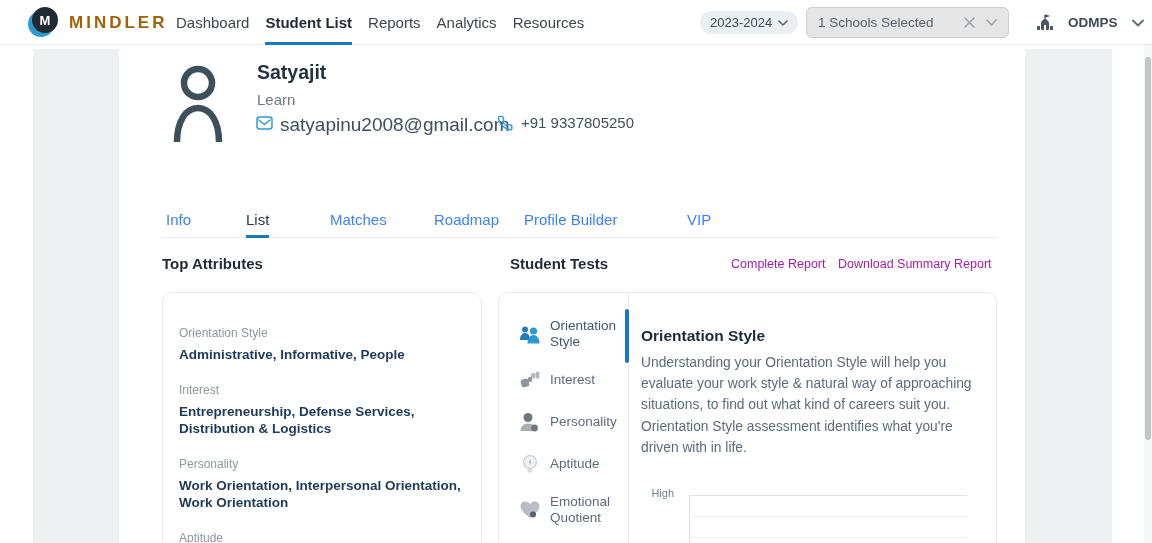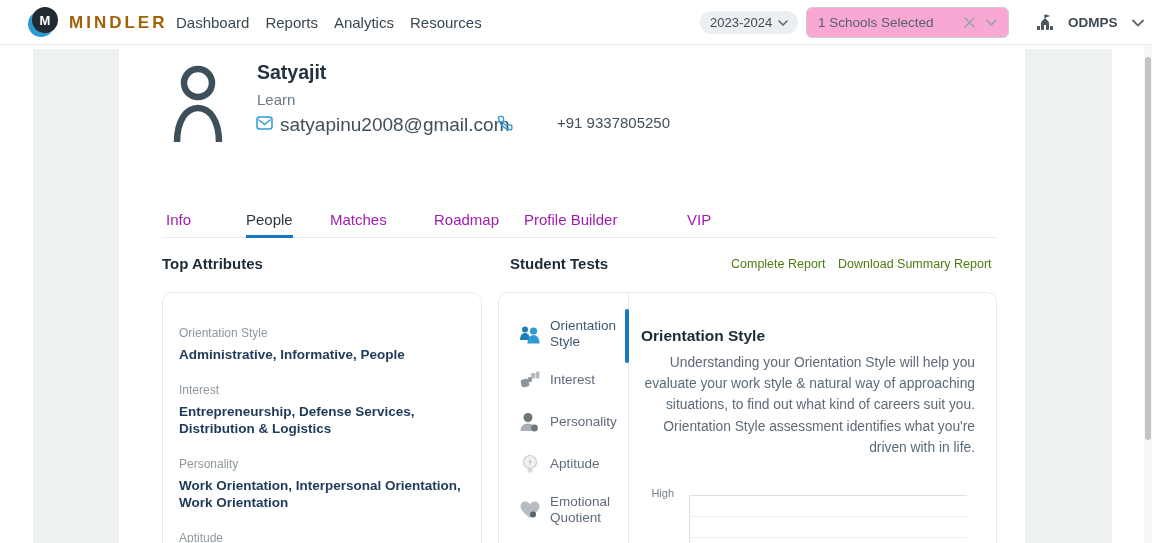--- a/index.html
+++ b/index.html
@@ -22,73 +22,73 @@
                display:flex; align-items:center; justify-content:center; color:#fff; font-size:13px; font-weight:700; }
   .brand-text { color:#a16207; font-size:17px; font-weight:700; letter-spacing:3px; }
 
   .nav { position:absolute; left:176px; top:0; height:45px; display:flex; gap:16px; }
   .nav-item { display:flex; align-items:center; height:45px; font-size:15px; color:#3A4750; cursor:pointer;
               border-bottom:3px solid transparent; padding-top:2px; }
   .nav-item.active { color:#1F2A33; font-weight:700; border-bottom:3px solid #1779C2; }
 
   .year-pill { position:absolute; left:700px; top:11px; height:23px; border-radius:12px; background:#EBEFF1;
                display:flex; align-items:center; gap:6px; padding:0 10px; font-size:13px; color:#3E4C59; cursor:pointer; }
-  .schools-select { position:absolute; left:806px; top:7px; width:203px; height:31px; background:#f9a8d4;
+  .schools-select { position:absolute; left:806px; top:7px; width:203px; height:31px; background:#e5e5e5;
                     border:1px solid #C9CED3; border-radius:6px; display:flex; align-items:center;
                     padding:0 11px; cursor:pointer; }
   .schools-text { flex:1; font-size:13.5px; color:#57626D; }
   .icon-btn { display:flex; align-items:center; }
   .account { position:absolute; left:1036px; top:0; height:45px; display:flex; align-items:center; gap:14px; cursor:pointer; }
   .account-label { font-size:13.5px; font-weight:700; color:#3E4A55; }
 
   
   .sb-track { position:absolute; right:0; top:0; width:8px; height:543px; background:#F5F6F7; }
   .sb-thumb { position:absolute; right:1px; top:57px; width:6px; height:383px; background:#C1C5C8; border-radius:3px; }
 
   
   .avatar { position:absolute; left:172px; top:62px; }
   .p-name { position:absolute; left:257px; top:61px; font-size:19.5px; font-weight:700; color:#223240; }
   .p-plan { position:absolute; left:257px; top:91px; font-size:15px; color:#6B7883; }
   .c-mail-ic { position:absolute; left:256px; top:116px; }
   .p-email { position:absolute; left:280px; top:114px; font-size:19px; color:#3F4F5C; }
   .c-ph-ic { position:absolute; left:497px; top:115px; }
-  .p-phone { position:absolute; left:521px; top:114px; font-size:15px; color:#3F4F5C;margin-left:36px; }
+  .p-phone { position:absolute; left:521px; top:114px; font-size:15px; color:#3F4F5C; }
 
   
   .tabs-border { position:absolute; left:162px; top:237px; width:835px; height:1px; background:#E9ECEE; }
-  .tab { position:absolute; top:205px; height:33px; line-height:30px; font-size:15px; color:#a21caf; cursor:pointer; }
+  .tab { position:absolute; top:205px; height:33px; line-height:30px; font-size:15px; color:#3b82f6; cursor:pointer; }
   .tab.active { color:#2B3842; font-weight:500; border-bottom:3px solid #1779C2; }
   .tab-info{left:166px} .tab-tests{left:246px} .tab-matches{left:330px}
   .tab-roadmap{left:434px} .tab-profile-builder{left:524px} .tab-vip{left:687px}
 
   
   .sec-title { position:absolute; top:255px; font-size:15px; font-weight:700; color:#1E2B36; }
   .sec-attr{left:162px} .sec-tests{left:510px}
-  .report-link { position:absolute; top:257px; font-size:12.5px; font-weight:500; color:#4d7c0f; cursor:pointer; }
+  .report-link { position:absolute; top:257px; font-size:12.5px; font-weight:500; color:#a21caf; cursor:pointer; }
   .link-complete{left:731px} .link-download{left:838px}
 
   
   .card { position:absolute; background:#fff; border:1px solid #E8EBED; border-radius:10px; }
   .attr-card { left:162px; top:292px; width:320px; height:330px; padding:33px 16px 0; }
   .attr-group + .attr-group { margin-top:20px; }
   .attr-label { font-size:12px; color:#8E989F; }
   .attr-value { margin-top:6px; font-size:13.5px; font-weight:700; color:#1E3A5A; line-height:17px; }
 
   
   .tests-card { left:498px; top:292px; width:499px; height:330px; }
   .tests-sidebar { position:absolute; left:0; top:0; bottom:0; width:130px; border-right:1px solid #E8EBED; padding-top:16px; }
   .test-item { display:flex; align-items:center; gap:9px; padding-left:20px; cursor:pointer; }
   .test-item .t-label { font-size:13.5px; color:#5D6B7A; line-height:16px; }
   .test-item.active .t-label { color:#3F586E; }
   .ti-1{height:50px} .ti-2,.ti-3,.ti-4{height:42px} .ti-5{height:50px}
   .active-bar { position:absolute; left:126px; top:16px; width:4px; height:54px; background:#1779C2; border-radius:2px; }
 
   .detail { position:absolute; left:142px; top:34px; width:340px; }
   .detail-title { font-size:15.5px; font-weight:700; color:#1C2A36; }
-  .detail-desc { margin-top:7px; width:334px; font-size:13.8px; line-height:21.2px; color:#5C6B79;text-align:right; }
+  .detail-desc { margin-top:7px; width:334px; font-size:13.8px; line-height:21.2px; color:#5C6B79; }
 
   .chart { position:relative; margin-top:24px; height:70px; }
   .chart .ylabel { position:absolute; left:0; top:5px; width:33px; text-align:right; font-size:11px; color:#75808A; }
   .chart .yaxis { position:absolute; left:48px; top:13px; width:1px; height:60px; background:#D9DDE0; }
   .chart .gridline { position:absolute; left:48px; width:278px; height:1px; background:#ECEEF0; }
   .chart .g1{top:13px; background:#DDE0E3;} .chart .g2{top:34px} .chart .g3{top:55px}
 
   svg { display:block; }
 </style>
 </head>
@@ -105,20 +105,21 @@
         <div class="logo-blue"></div>
         <div class="logo-dark">
             <span>M</span>
           </div>
       </div>
       <span class="brand-text">MINDLER</span>
     </div>
 
     <nav class="nav">
       <a class="nav-item">Dashboard</a>
+      <a class="nav-item active">Student List</a>
       <a class="nav-item">Reports</a>
       <a class="nav-item">Analytics</a>
       <a class="nav-item">Resources</a>
     </nav>
 
     <div class="year-pill">
       <span>2023-2024</span>
       <span class="icon-btn">
         <svg width="10" height="6" viewBox="0 0 10 6">
             <polyline points="1,1 5,5 9,1" fill="none" stroke="#5E6A74" stroke-width="1.6" stroke-linecap="round" stroke-linejoin="round"></polyline>
@@ -177,21 +178,21 @@
   <div class="p-email">satyapinu2008@gmail.com</div>
   <span class="c-ph-ic">
     <svg width="16" height="16" viewBox="0 0 17 17">
       <path d="M15.8 12.1v2.2a1.4 1.4 0 0 1-1.5 1.4 14.2 14.2 0 0 1-6.2-2.2 14 14 0 0 1-4.3-4.3A14.2 14.2 0 0 1 1.6 3 1.4 1.4 0 0 1 3 1.5h2.2a1.4 1.4 0 0 1 1.4 1.2c.1.7.25 1.4.46 2.05a1.4 1.4 0 0 1-.32 1.48l-.92.92a11.4 11.4 0 0 0 4.3 4.3l.92-.92a1.4 1.4 0 0 1 1.48-.32c.65.21 1.35.36 2.05.46a1.4 1.4 0 0 1 1.21 1.43z" fill="none" stroke="#2E9AD3" stroke-width="1.5" stroke-linejoin="round"></path>
     </svg>
   </span>
   <div class="p-phone">+91 9337805250</div>
 
   <div class="tabs-border"></div>
   <a class="tab tab-info">Info</a>
-  <a class="tab tab-tests active">People</a>
+  <a class="tab tab-tests active">List</a>
   <a class="tab tab-matches">Matches</a>
   <a class="tab tab-roadmap">Roadmap</a>
   <a class="tab tab-profile-builder">Profile Builder</a>
   <a class="tab tab-vip">VIP</a>
 
   <div class="sec-title sec-attr">Top Attributes</div>
   <div class="sec-title sec-tests">Student Tests</div>
   <a class="report-link link-complete">Complete Report</a>
   <a class="report-link link-download">Download Summary Report</a>
 

